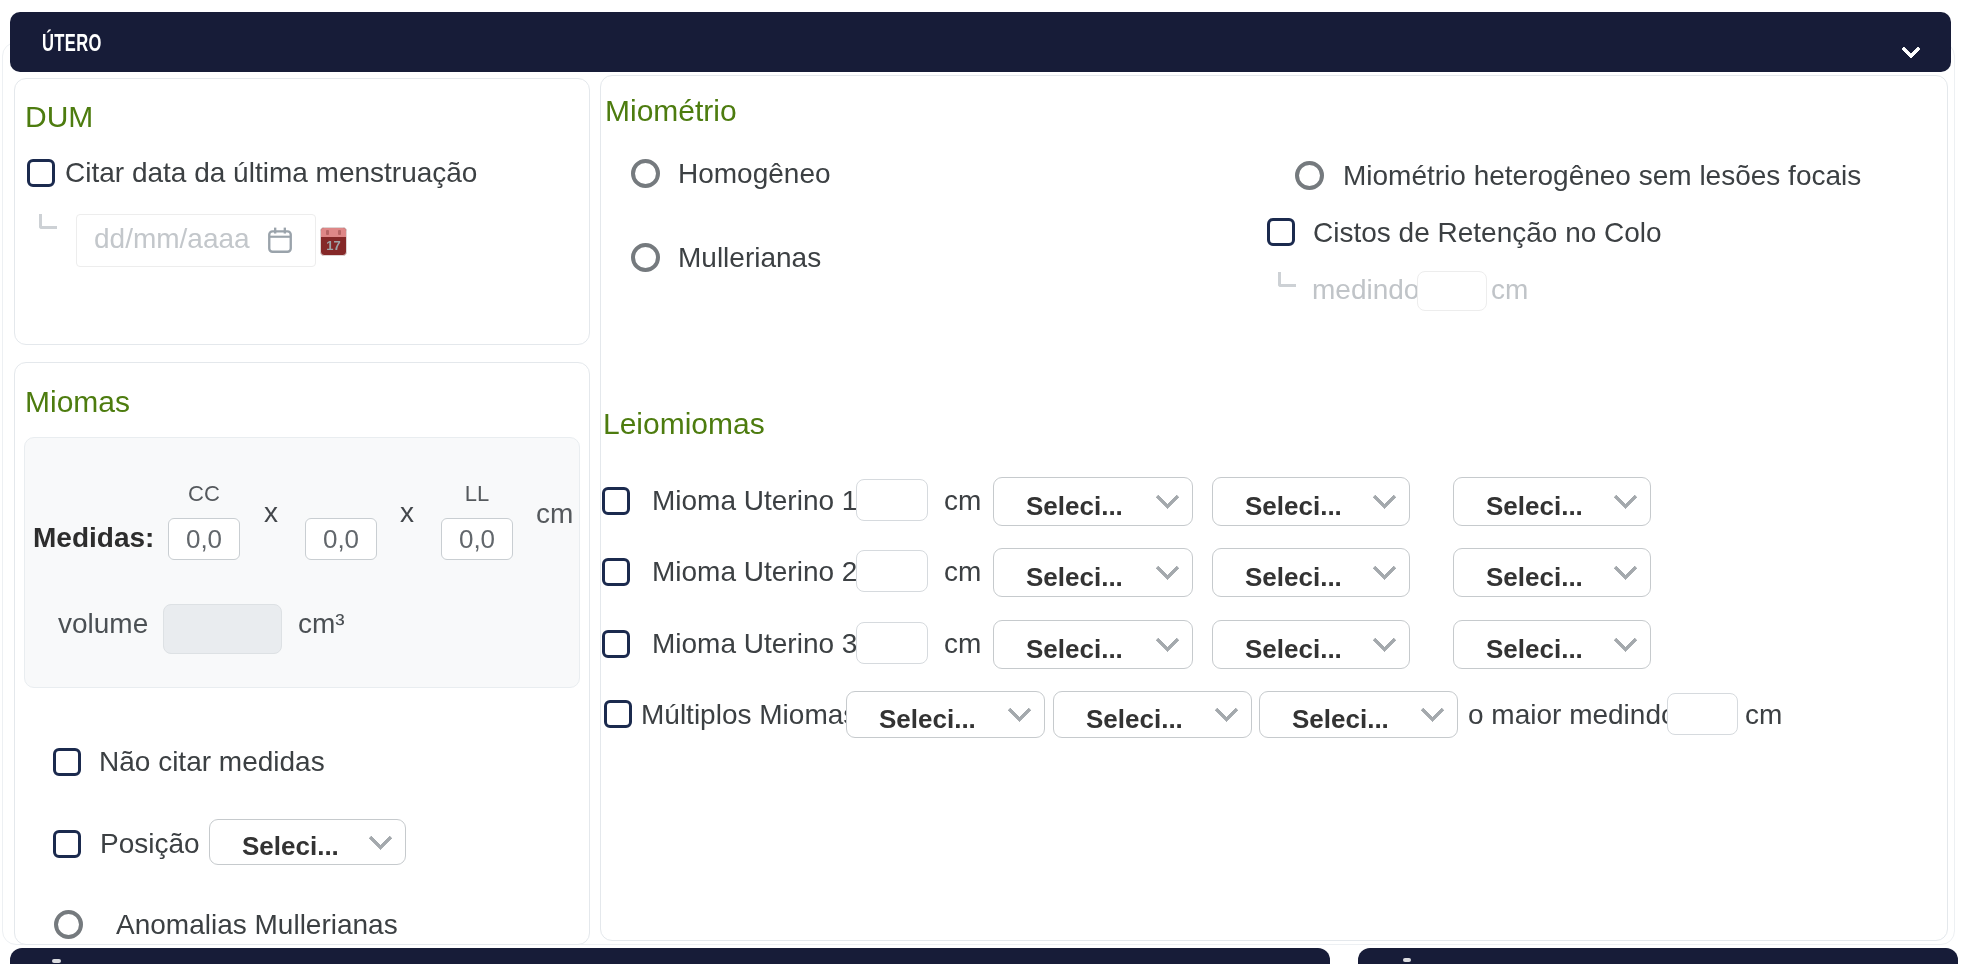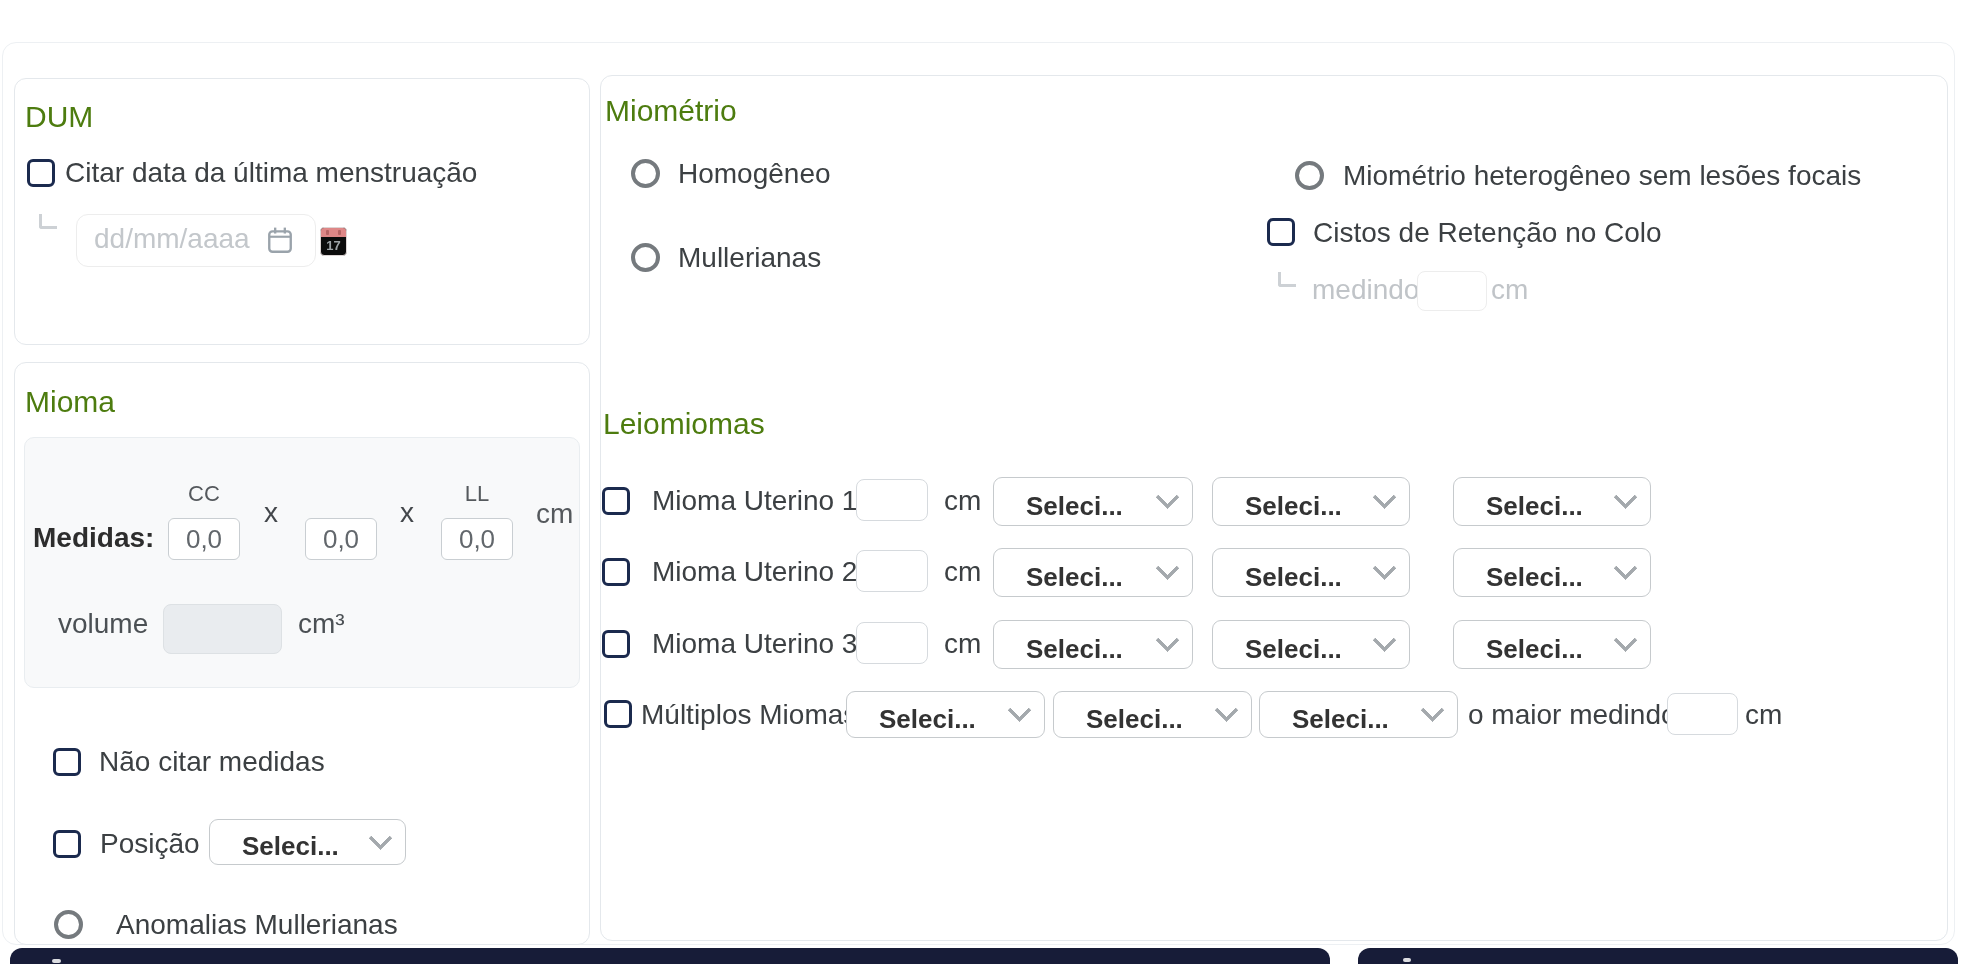--- a/index.html
+++ b/index.html
@@ -28,58 +28,62 @@
         transform:rotate(45deg);border-radius:2px;}
   .indent{width:18px;height:15px;border-left:3px solid #cdd1d5;border-bottom:3px solid #cdd1d5;
           border-bottom-left-radius:3px;}
   input{font-family:inherit;box-sizing:border-box;outline:none;}
   .mini-input{border:1px solid #c9ced2;border-radius:6px;text-align:center;
               font-size:26px;color:#62676c;background:#fff;}
   .mio-input{border:1px solid #d6dade;border-radius:8px;text-align:center;
              font-size:26px;color:#3c4043;background:#fff;}
   .dis-input{border:1px solid #ededed;border-radius:8px;background:#fff;}
   .vol-input{border:1px solid #dde1e4;border-radius:8px;background:#e9ecef;}
-  .date-input{border:1.5px solid #ededed;border-radius:12px;background:#fff;
+  .date-input{border:1.5px solid #ededed;border-radius:4px;background:#fff;
               font-size:28px;color:#62676c;padding:0 0 4px 17px;}
   .date-input::placeholder{color:#c3c7cb;}
   .innerbox{background:#f8f9fa;border:1px solid #e9edf0;border-radius:10px;}
-  .emoji-cal{border:1px solid #dcd3d3;border-radius:4px;background:#000000;opacity:.95;overflow:hidden;}
+  .emoji-cal{border:1px solid #dcd3d3;border-radius:4px;background:#7f1d1d;opacity:.95;overflow:hidden;}
   .emoji-band{height:9px;background:#dd8181;position:relative;}
   .emoji-band:before,.emoji-band:after{content:"";position:absolute;top:2px;width:3px;height:5px;background:#b35c5c;border-radius:1px;}
   .emoji-band:before{left:5px;} .emoji-band:after{right:5px;}
   .emoji-num{font-size:13px;font-weight:bold;color:#9aa0a4;text-align:center;line-height:17px;}
   .accent{background:rgba(255,255,255,.85);border-radius:2px;}
 </style>
 </head>
 <body>
 
 <div id="screen">
 
   <div class="abs outer" style="left:2px;top:42px;width:1953px;height:903px;"></div>
 
+  <div class="abs barhdr" style="left:10px;top:12px;width:1941px;height:60px;">
+    <span class="abs hdr-title" style="left:32px;top:18px;">ÚTERO</span>
+    <span class="abs chev-w" style="left:1894px;top:30px;"></span>
+  </div>
 
   <div class="abs card" style="left:14px;top:78px;width:576px;height:267px;"></div>
   <span class="abs heading" style="left:25px;top:100px;">DUM</span>
   <span class="abs checkbox" style="left:27px;top:159px;"></span>
   <span class="abs lbl" style="left:65px;top:159px;">Citar data da última menstruação</span>
   <span class="abs indent" style="left:39px;top:214px;"></span>
   <input class="abs date-input" style="left: 76px; top: 214px; width: 240px; height: 53px;" placeholder="dd/mm/aaaa">
   <svg class="abs" style="left:267px;top:226px;" width="26" height="29" viewBox="0 0 24 27">
     <rect x="2" y="5" width="20" height="19" rx="3" fill="none" stroke="#9aa3ab" stroke-width="2.2"></rect>
     <line x1="7.5" y1="1.5" x2="7.5" y2="7" stroke="#9aa3ab" stroke-width="2.2"></line>
     <line x1="16.5" y1="1.5" x2="16.5" y2="7" stroke="#9aa3ab" stroke-width="2.2"></line>
     <line x1="2" y1="10" x2="22" y2="10" stroke="#9aa3ab" stroke-width="2"></line>
   </svg>
   <div class="abs emoji-cal" style="left:320px;top:227px;width:27px;height:29px;">
     <div class="emoji-band"></div>
     <div class="emoji-num">17</div>
   </div>
 
   <div class="abs card" style="left:14px;top:362px;width:576px;height:583px;"></div>
-  <span class="abs heading" style="left:25px;top:385px;">Mioma</span>
+  <span class="abs heading" style="left:25px;top:385px;">Miomas</span>
   <div class="abs innerbox" style="left:24px;top:437px;width:556px;height:251px;"></div>
 
   <span class="abs lbl" style="left:33px;top:524px;font-weight:bold;color:#2d2d2d;">Medidas:</span>
   <span class="abs dim" style="left:168px;top:481px;width:72px;">CC</span>
   <input class="abs mini-input" style="left: 168px; top: 518px; width: 72px; height: 42px;" value="0,0">
   <span class="abs unit" style="left:264px;top:499px;color:#43474b;">x</span>
   <span class="abs dim" style="left:305px;top:481px;width:72px;margin-top:38px;">AP</span>
   <input class="abs mini-input" style="left: 305px; top: 518px; width: 72px; height: 42px;" value="0,0">
   <span class="abs unit" style="left:400px;top:499px;color:#43474b;">x</span>
   <span class="abs dim" style="left:441px;top:481px;width:72px;">LL</span>

